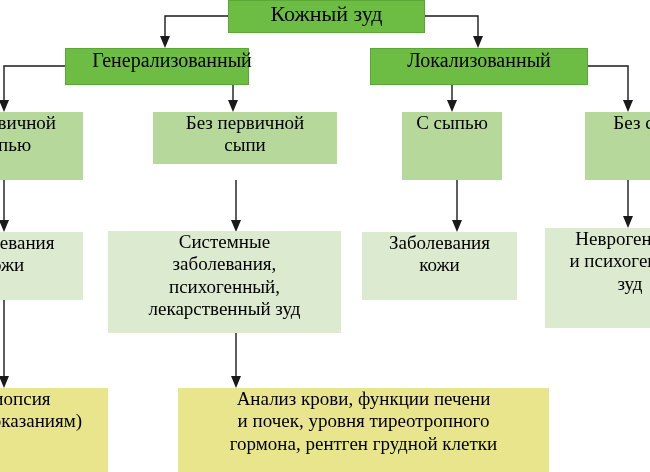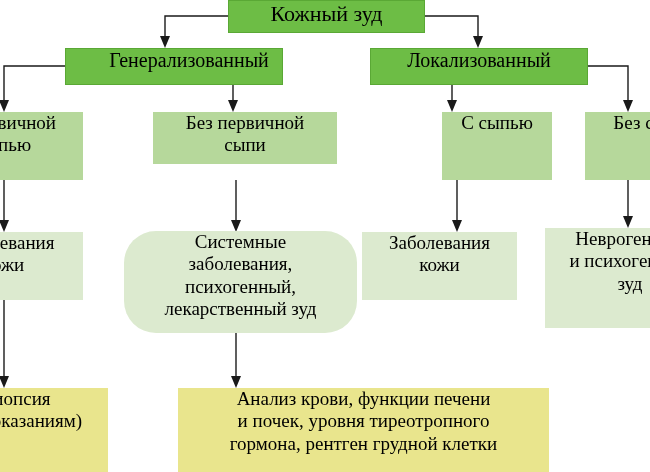--- a/index.html
+++ b/index.html
@@ -24,28 +24,28 @@
     border: 1px solid #5aa835;
   }
   .lvl-root   { font-size: 22px; }
   .lvl-branch { font-size: 20px; }
   .lvl-2 { background: #b6d89b; font-size: 19px; }
   .lvl-3 { background: #dceacf; font-size: 19px; }
   .lvl-4 { background: #e9e58d; font-size: 19px; }
 
   
   #n-root        { left: 228px; top: 0;     width: 197px; height: 33px; }
-  #n-general     { left: 65px;  top: 48px;  width: 218px; height: 37px; padding-left: 30px; }
+  #n-general     { left: 65px;  top: 48px;  width: 184px; height: 37px; padding-left: 30px; }
   #n-local       { left: 370px; top: 48px;  width: 218px; height: 37px; }
   #n-gen-rash    { left: -75px; top: 112px; width: 158px; height: 68px; }
   #n-gen-norash  { left: 153px; top: 112px; width: 184px; height: 52px; }
-  #n-loc-rash    { left: 402px; top: 112px; width: 110px; height: 68px; margin-left: 40px; }
+  #n-loc-rash    { left: 402px; top: 112px; width: 100px; height: 68px; }
   #n-loc-norash  { left: 585px; top: 112px; width: 130px; height: 68px; }
   #n-skin-left   { left: -75px; top: 232px; width: 158px; height: 68px; }
-  #n-systemic    { left: 124px; top: 231px; width: 233px; height: 102px; border-radius: 32px; }
+  #n-systemic    { left: 108px; top: 231px; width: 233px; height: 102px; }
   #n-skin-right  { left: 362px; top: 232px; width: 155px; height: 68px; }
   #n-neuro       { left: 545px; top: 228px; width: 170px; height: 100px; }
   #n-biopsy      { left: -75px; top: 388px; width: 183px; height: 84px; }
   #n-tests       { left: 130px; top: 388px; width: 371px; height: 84px; margin-left: 48px; }
 
   #connectors {
     position: absolute;
     left: 0; top: 0; width: 650px; height: 472px;
     pointer-events: none;
   }

